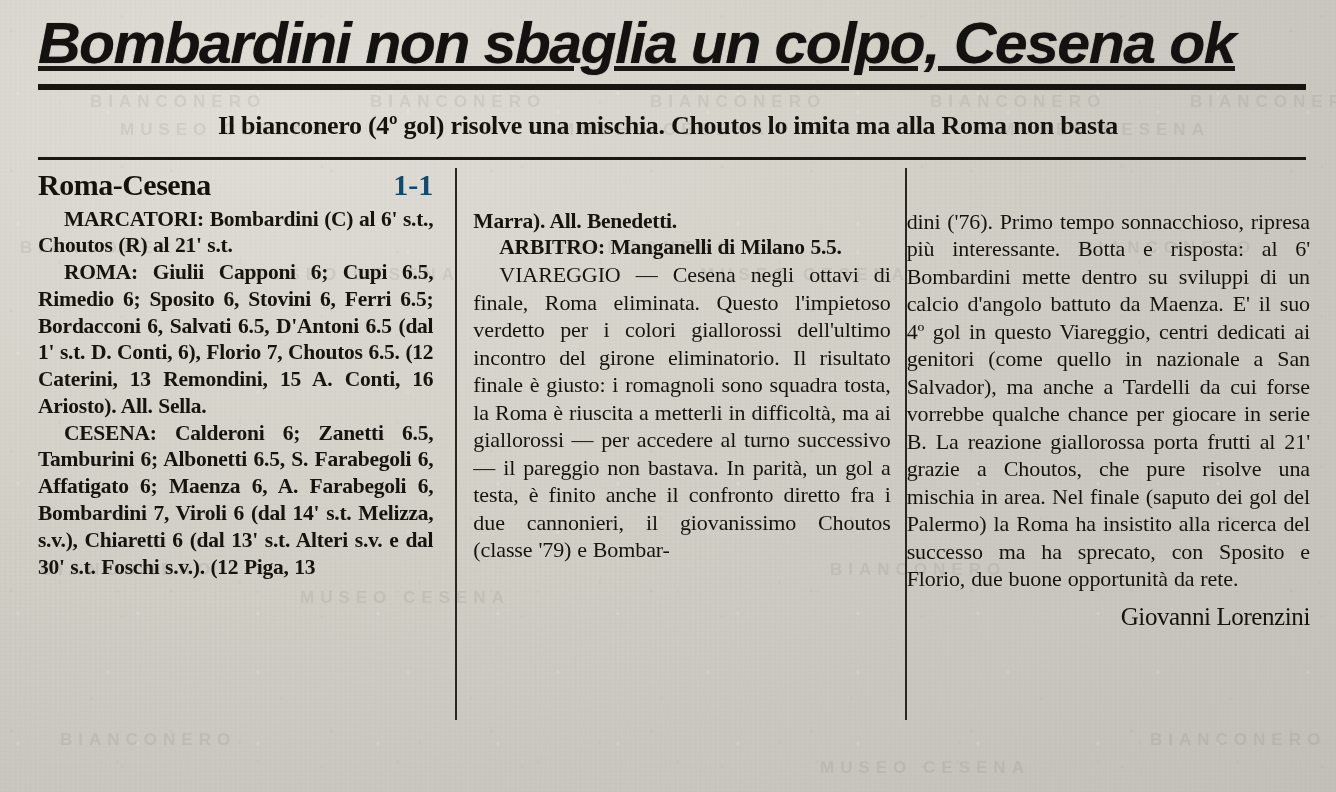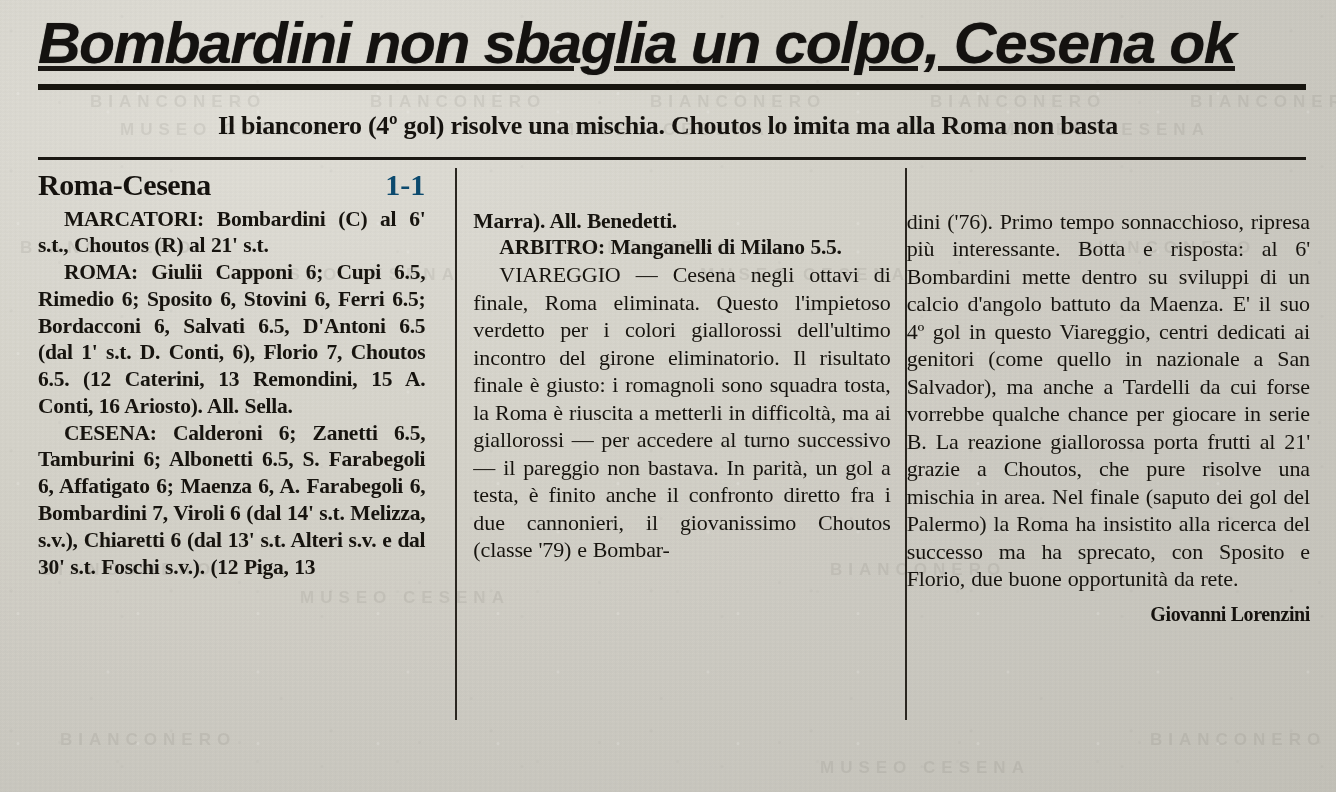--- a/index.html
+++ b/index.html
@@ -104,21 +104,21 @@
   
   .columns {
     display: flex;
     margin: 8px 26px 0 38px;
     gap: 0;
   }
   .col {
     position: relative;
     box-sizing: border-box;
   }
-  .col.c1 { width: 420px; padding-right: 32px; }
+  .col.c1 { width: 420px; padding-right: 24px; }
   .col.c2 { width: 450px; padding: 0 16px; }
   .col.c3 { width: 404px; }
   .col.c1::after, .col.c2::after {
     content: "";
     position: absolute;
     top: 0px;
     right: 0;
     width: 2px;
     height: 552px;
     background: #2a2620;
@@ -152,22 +152,22 @@
   p.story {
     font-weight: normal;
     font-size: 22px;
     line-height: 1.25;
     letter-spacing: -0.1px;
   }
   .byline {
     margin-top: 10px;
     text-align: right;
     font-family: "Liberation Serif", serif;
-    font-weight: bold;
-    font-size: 20px;
+    font-weight: normal;
+    font-size: 25px;
     letter-spacing: -0.4px;
     color: #15120e;
   }
 </style>
 </head>
 <body>
 
 <div class="paper"></div>
 
 <div class="watermark">

